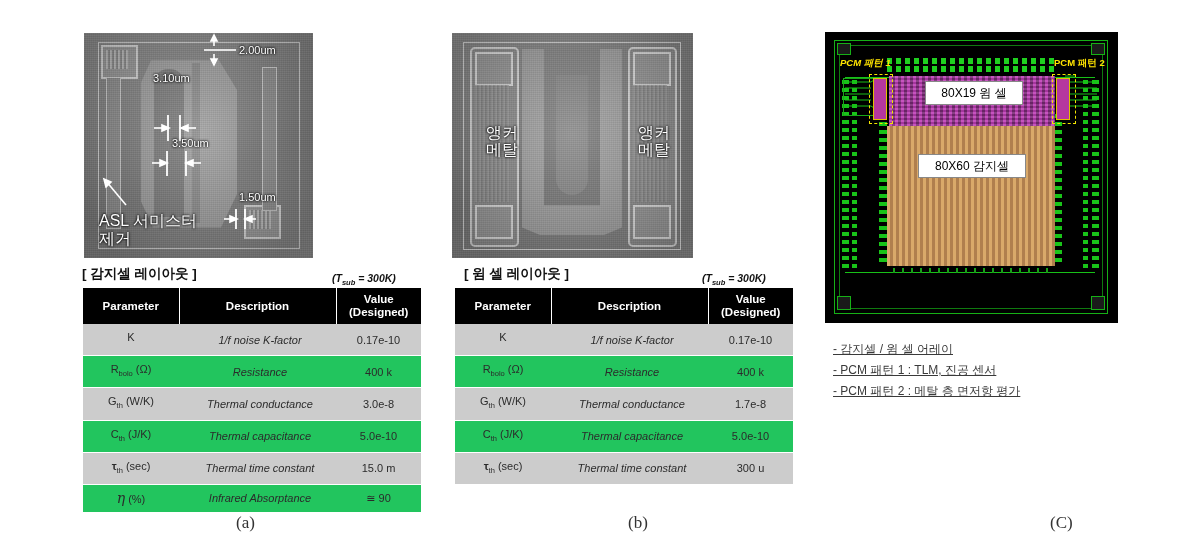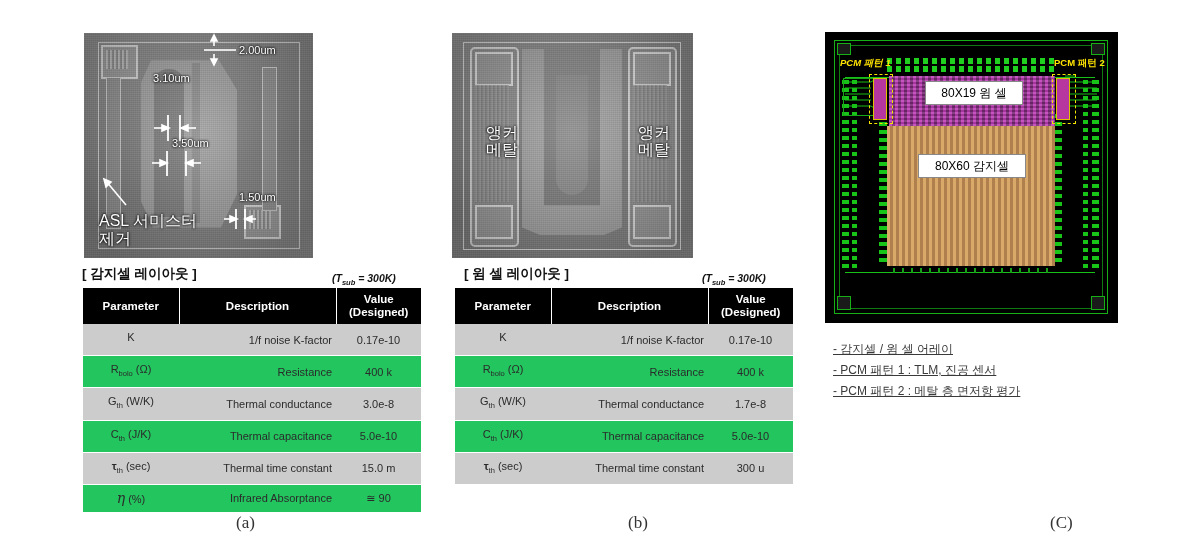--- a/index.html
+++ b/index.html
@@ -51,21 +51,21 @@
     background:#000;color:#fff;font-weight:700;font-size:11.5px;
     padding:5px 2px;line-height:13px;text-align:center;
     border:none;
   }
   table.spec th.sep{border-left:1px solid #fff;}
   table.spec td{
     padding:6px 4px;text-align:center;line-height:14px;
     border-bottom:1px solid #ffffff;
     font-size:11px;
   }
-  table.spec td.desc{text-align:right;padding-left:9px;}
+  table.spec td.desc{text-align:center;padding-left:9px;font-style:italic;}
   table.spec tr.odd td{background:#cccccc;}
   table.spec tr.even td{background:#22c55e;}
   .sub{font-size:7.5px;vertical-align:sub;}
   .eta{font-style:italic;font-family:"DejaVu Serif",serif;font-size:14px;}
   .tau{font-weight:700;}
 
   
   .cad{position:absolute;background:#000;overflow:hidden;}
   .cad .frame{position:absolute;border:1px solid #16b016;}
   .cad .greenline{position:absolute;background:#18c018;}

